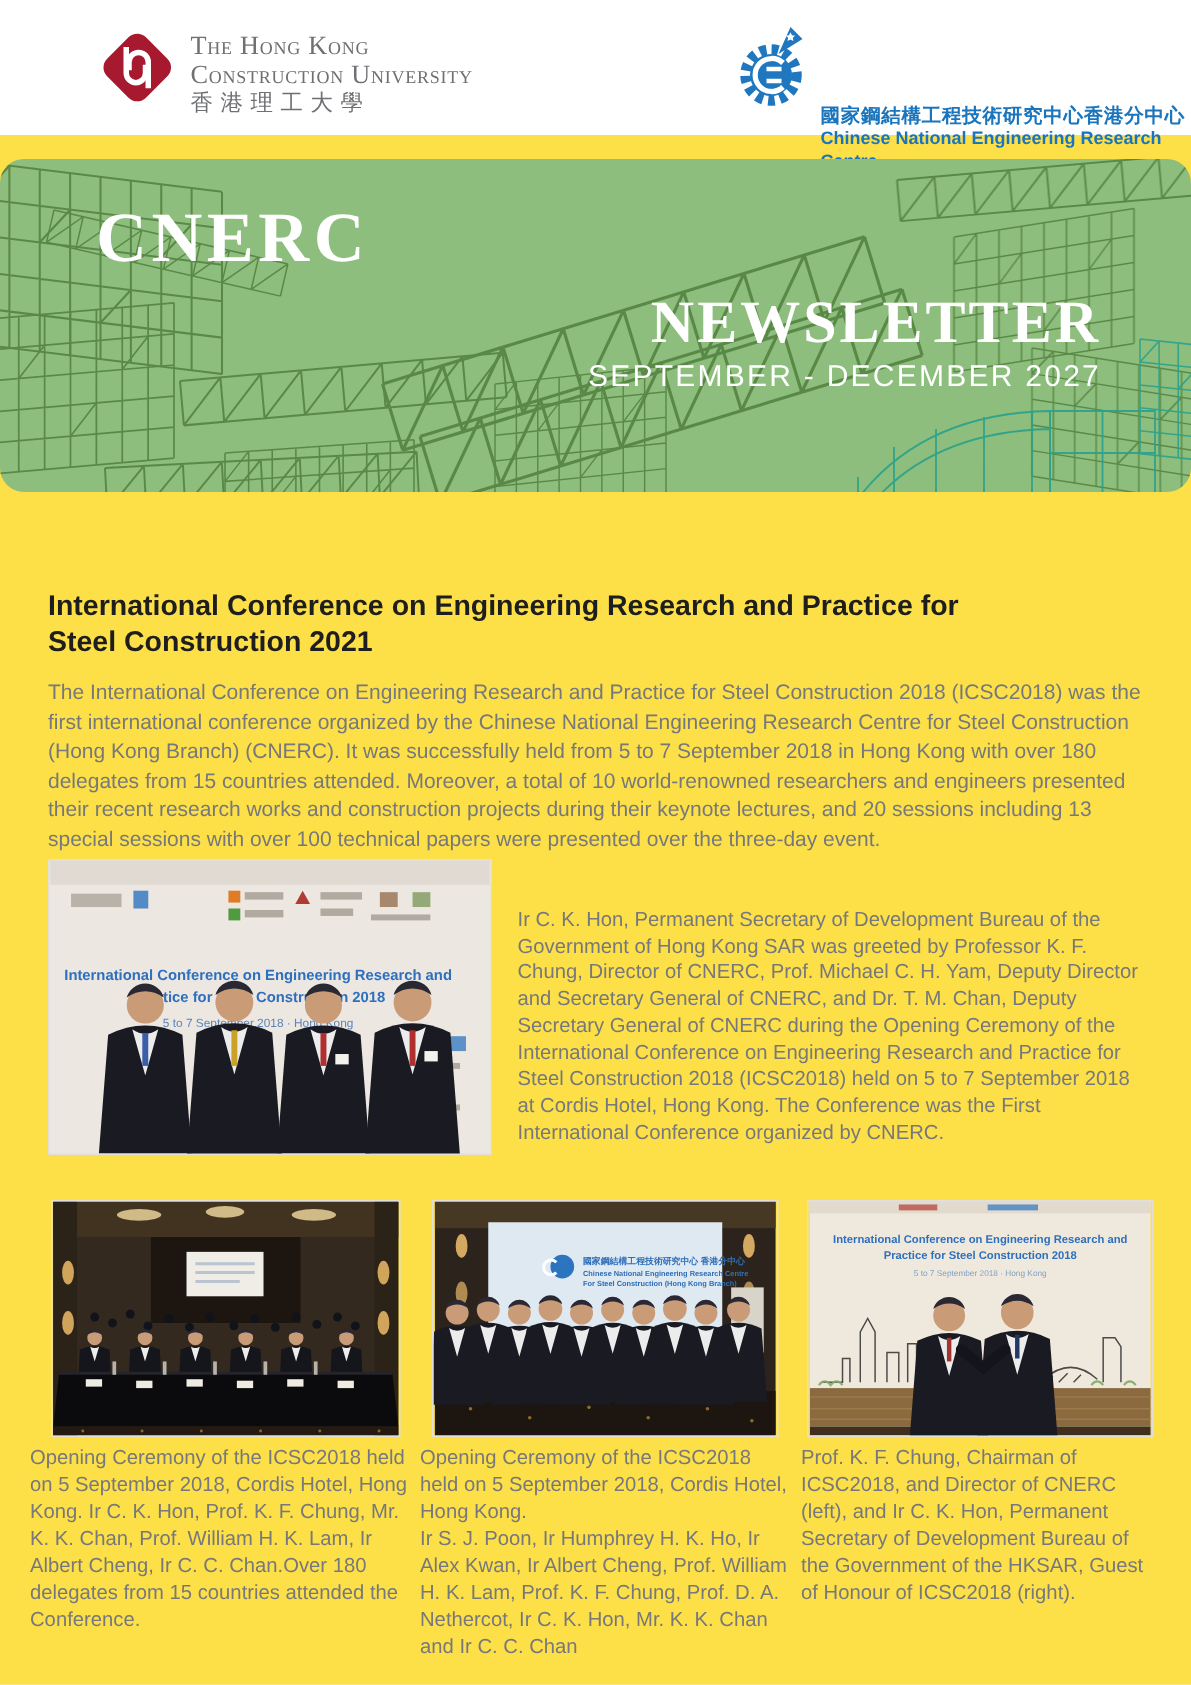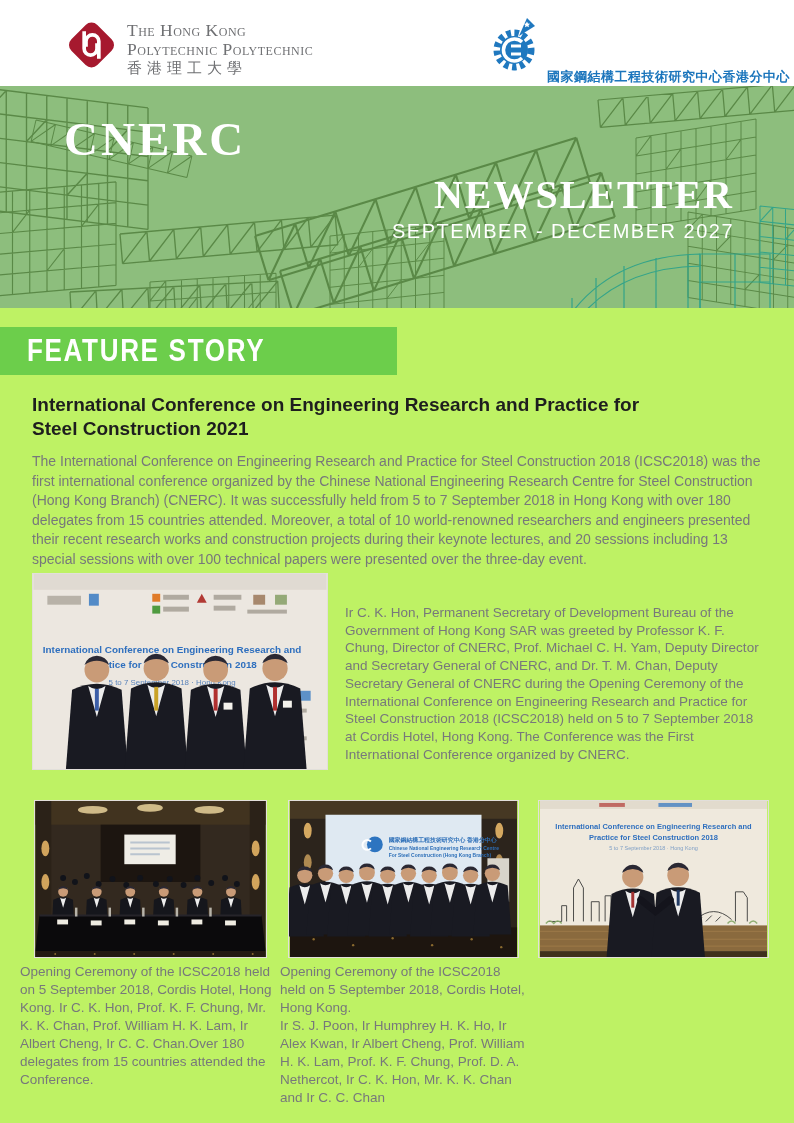--- a/index.html
+++ b/index.html
@@ -1,31 +1,31 @@
 <!DOCTYPE html>
 <html><head>
 <meta charset="utf-8">
 <style>
   * { margin:0; padding:0; box-sizing:border-box; }
   body { background:#ffffff; font-family:"Liberation Sans", sans-serif; }
-  #page { position:relative; width:794px; height:1123px; background:#bef264; overflow:hidden; }
+  #page { position:relative; width:794px; height:1123px; background:#fde047; overflow:hidden; }
 
   
   .header { position:absolute; left:0; top:0; width:794px; height:90px; background:#ffffff; }
   .polyu-logo { position:absolute; left:64px; top:17px; }
   .polyu-text { position:absolute; left:127px; top:21px; color:#6f7073; font-family:"Liberation Serif", serif; }
   .polyu-line { font-variant:small-caps; font-size:17.5px; letter-spacing:0.5px; line-height:19px; }
   .polyu-cn { font-size:15px; letter-spacing:5px; margin-top:0; }
   .cnerc-logo { position:absolute; left:491px; top:16px; }
   .cnerc-text { position:absolute; left:547px; top:24px; color:#1b75bc; font-weight:bold;margin-top:44px; }
   .cnerc-cn { font-size:13px; line-height:17px; letter-spacing:0.5px; }
   .cnerc-en { font-size:12px; line-height:15px; }
 
   
-  .banner { position:absolute; left:0; top:86px; width:794px; height:222px; background:#8dbe7d; overflow:hidden; }
+  .banner { position:absolute; left:0; top:106px; width:794px; height:222px; background:#8dbe7d; overflow:hidden;border-radius:16px; }
   .banner svg.wire { position:absolute; left:0; top:0; }
   .brand { position:absolute; left:64px; top:26px; color:#ffffff; font-family:"Liberation Serif", serif; font-weight:bold; font-size:47px; letter-spacing:3px; }
   .masthead { position:absolute; right:60px; top:86px; text-align:right; color:#ffffff; }
   .masthead .nl { font-family:"Liberation Serif", serif; font-weight:bold; font-size:40px; letter-spacing:2px; line-height:46px; }
   .masthead .issue { font-size:20px; letter-spacing:1.5px; line-height:27px; margin-top:6px; }
   .masthead .period { font-size:20px; letter-spacing:1.5px; line-height:27px; }
 
   
   .section-banner { position:absolute; left:0; top:327px; width:397px; height:48px; background:#6cce4b; }
   .section-banner span { display:inline-block; transform:scaleX(0.84); transform-origin:left center; color:#ffffff; font-weight:bold; font-size:31px; letter-spacing:2px; line-height:48px; padding-left:32px; white-space:nowrap; }
@@ -56,21 +56,21 @@
   <div class="header">
     <div class="polyu-logo">
       <svg width="55" height="56" viewBox="0 0 60 60">
         <rect x="10" y="10" width="40" height="40" rx="9" transform="rotate(45 30 30)" fill="#a6192e"></rect>
         <path d="M22 15 v19 a7 7 0 0 0 14 0 v-6" fill="none" stroke="#ffffff" stroke-width="4"></path>
         <path d="M38 45 v-19 a7 7 0 0 0 -14 0 v6" fill="none" stroke="#ffffff" stroke-width="4"></path>
       </svg>
     </div>
     <div class="polyu-text">
       <div class="polyu-line">The Hong Kong</div>
-      <div class="polyu-line">Polytechnic Polytechnic</div>
+      <div class="polyu-line">Construction University</div>
       <div class="polyu-cn">香港理工大學</div>
     </div>
 
     <div class="cnerc-logo">
       <svg width="50" height="58" viewBox="0 0 50 58">
         <circle cx="23" cy="34" r="17" fill="none" stroke="#1f78bf" stroke-width="7" stroke-dasharray="4.5 3.5"></circle>
         <circle cx="23" cy="34" r="14" fill="#1f78bf"></circle>
         <path d="M31 26 a11 11 0 1 0 0 16" fill="none" stroke="#ffffff" stroke-width="3.5"></path>
         <path d="M20 30 h10 M20 38 h10" stroke="#ffffff" stroke-width="3"></path>
         <path d="M28 20 L36 2 L44 10 Z" fill="#1f78bf"></path>
@@ -114,23 +114,20 @@
         <use href="#m-grid" transform="translate(760,120) skewY(6) scale(0.85)"></use>
       </g>
     </svg>
     <div class="brand">CNERC</div>
     <div class="masthead">
       <div class="nl">NEWSLETTER</div>
       <div class="period">SEPTEMBER - DECEMBER 2027</div>
     </div>
   </div>
 
-  <div class="section-banner">
-    <span>FEATURE STORY</span>
-  </div>
 
   <div class="article-title">International Conference on Engineering Research and Practice for Steel Construction 2021</div>
   <div class="article-body">The International Conference on Engineering Research and Practice for Steel Construction 2018 (ICSC2018) was the first international conference organized by the Chinese National Engineering Research Centre for Steel Construction (Hong Kong Branch) (CNERC). It was successfully held from 5 to 7 September 2018 in Hong Kong with over 180 delegates from 15 countries attended. Moreover, a total of 10 world-renowned researchers and engineers presented their recent research works and construction projects during their keynote lectures, and 20 sessions including 13 special sessions with over 100 technical papers were presented over the three-day event.</div>
 
   <div class="main-photo">
     <svg width="294" height="195" viewBox="0 0 296 197">
       <rect x="0" y="0" width="296" height="197" fill="#ece7e0"></rect>
       <rect x="0" y="0" width="296" height="16" fill="#d9d2c8" opacity="0.6"></rect>
 
       <g>
@@ -352,14 +349,15 @@
         <path d="M102 100 L117 112 L132 100" stroke="#14141c" stroke-width="7" fill="none" stroke-linecap="round"></path>
         <rect x="92.5" y="92" width="3" height="16" fill="#a33333"></rect>
         <rect x="138.5" y="90" width="3" height="16" fill="#223a63"></rect>
       </g>
     </svg>
   </div>
 
   <div class="g-cap gc1">Opening Ceremony of the ICSC2018 held on 5 September 2018, Cordis Hotel, Hong Kong. Ir C. K. Hon, Prof. K. F. Chung, Mr. K. K. Chan, Prof. William H. K. Lam, Ir Albert Cheng, Ir C. C. Chan.Over 180 delegates from 15 countries attended the Conference.</div>
   <div class="g-cap gc2">Opening Ceremony of the ICSC2018 held on 5 September 2018, Cordis Hotel, Hong Kong.
 Ir S. J. Poon, Ir Humphrey H. K. Ho, Ir Alex Kwan, Ir Albert Cheng, Prof. William H. K. Lam, Prof. K. F. Chung, Prof. D. A. Nethercot, Ir C. K. Hon, Mr. K. K. Chan and Ir C. C. Chan</div>
+  <div class="g-cap gc3">Prof. K. F. Chung, Chairman of ICSC2018, and Director of CNERC (left), and Ir C. K. Hon, Permanent Secretary of Development Bureau of the Government of the HKSAR, Guest of Honour of ICSC2018 (right).</div>
 
 </div>
 
 </body></html>

